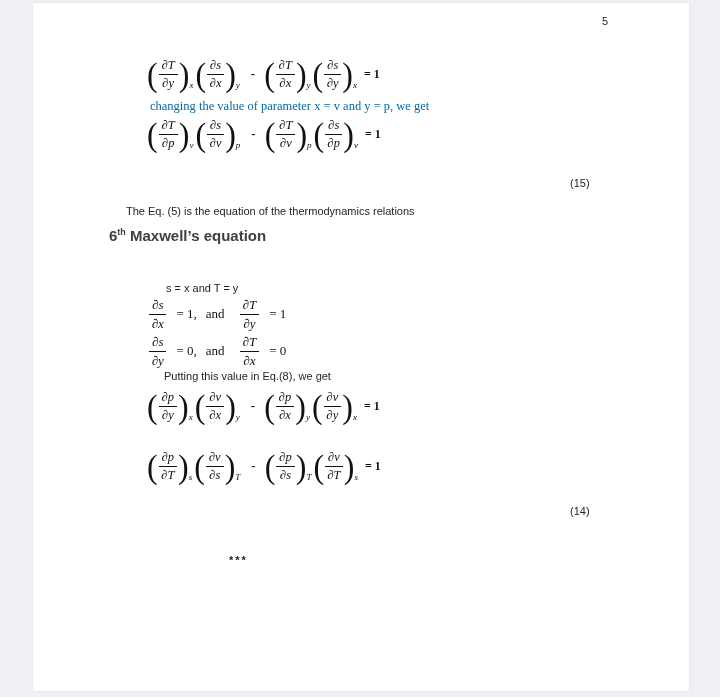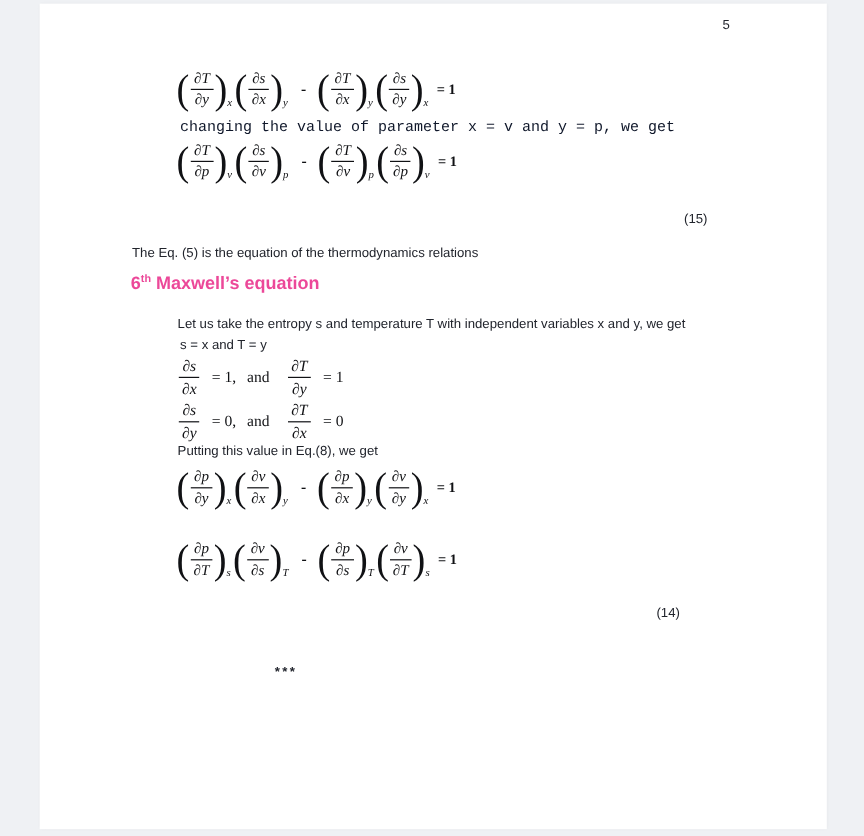--- a/index.html
+++ b/index.html
@@ -7,24 +7,24 @@
     position:relative;width:720px;height:697px;overflow:hidden;
     background:#eff1f4;
     font-family:"Liberation Sans",sans-serif;
   }
   #sheet{
     position:absolute;left:33px;top:3px;width:656px;height:688px;
     background:#ffffff;box-shadow:0 0 3px rgba(0,0,0,0.07);
   }
   .abs{position:absolute;}
   .pagenum{font-size:11px;color:#23262e;}
-  .bodytext{font-size:11px;color:#21242c;white-space:nowrap;}
-  .seriftext{font-family:Liberation Mono, monospace;font-size:12.5px;color:#0f172a;white-space:nowrap;}
+  .bodytext{font-size:11px;color:#21242c;white-space:nowrap;margin-left:16px;}
+  .seriftext{font-family:Liberation Serif, serif;font-size:12.5px;color:#0369a1;white-space:nowrap;}
   .eqnum{font-size:11px;color:#21242c;}
-  .heading{font-size:15px;font-weight:bold;color:#ec4899;white-space:nowrap;}
+  .heading{font-size:15px;font-weight:bold;color:#404040;white-space:nowrap;}
   .heading sup{font-size:9px;}
   .endmark{font-size:11px;font-weight:bold;letter-spacing:2px;color:#23262e;}
 
   
   .eq{
     display:flex;align-items:center;
     font-family:"Liberation Serif",serif;color:#101114;
   }
   .pterm{display:inline-flex;align-items:center;}
   .paren{
@@ -142,21 +142,20 @@
       </span>
       <span class="rhs">= 1</span>
     </div>
 
     <div class="abs eqnum" style="left:537px;top:174px;">(15)</div>
 
     <div class="abs bodytext" style="left:77px;top:202px;">The Eq. (5) is the equation of the thermodynamics relations</div>
 
     <div class="abs heading" style="left:76px;top:224px;"><span>6</span><sup>th</sup><span> Maxwell’s equation</span></div>
 
-    <div class="abs bodytext" style="left:115px;top:261px;">Let  us take the entropy s and temperature T with independent variables x and y, we get</div>
 
     <div class="abs bodytext" style="left:117px;top:279px;">s = x  and  T = y</div>
 
     <div class="abs drow" style="left:115px;top:294px;">
       <span class="frac">
         <span class="num">∂s</span>
         <span class="den">∂x</span>
       </span>
       <span class="dval">=  1,</span>
       <span class="dval">and</span>
@@ -259,19 +258,19 @@
         <span class="frac">
           <span class="num">∂v</span>
           <span class="den">∂T</span>
         </span>
         <span class="paren">)</span>
         <span class="psub">s</span>
       </span>
       <span class="rhs">= 1</span>
     </div>
 
-    <div class="abs eqnum" style="left:514px;top:502px;">(14)</div>
+    <div class="abs eqnum" style="left:537px;top:502px;">(14)</div>
 
 
     <div class="abs endmark" style="left:196px;top:551px;">***</div>
 
   </div>
 </div>
 
 </body></html>

